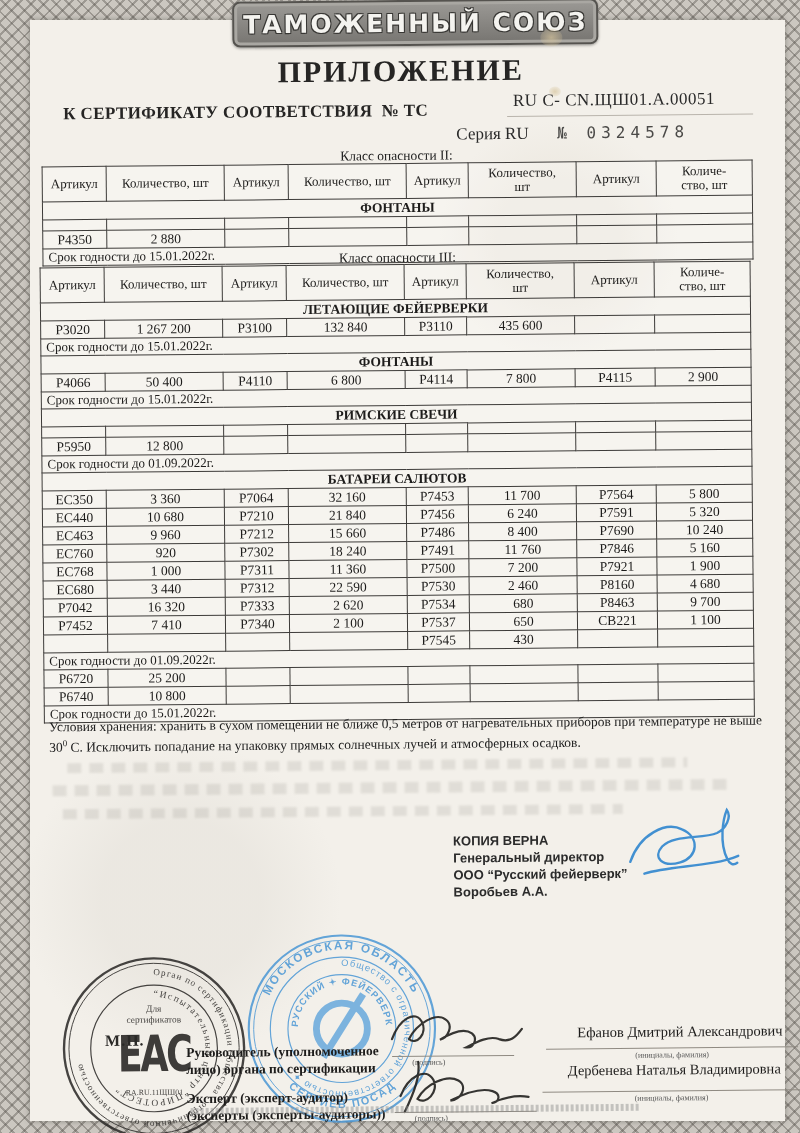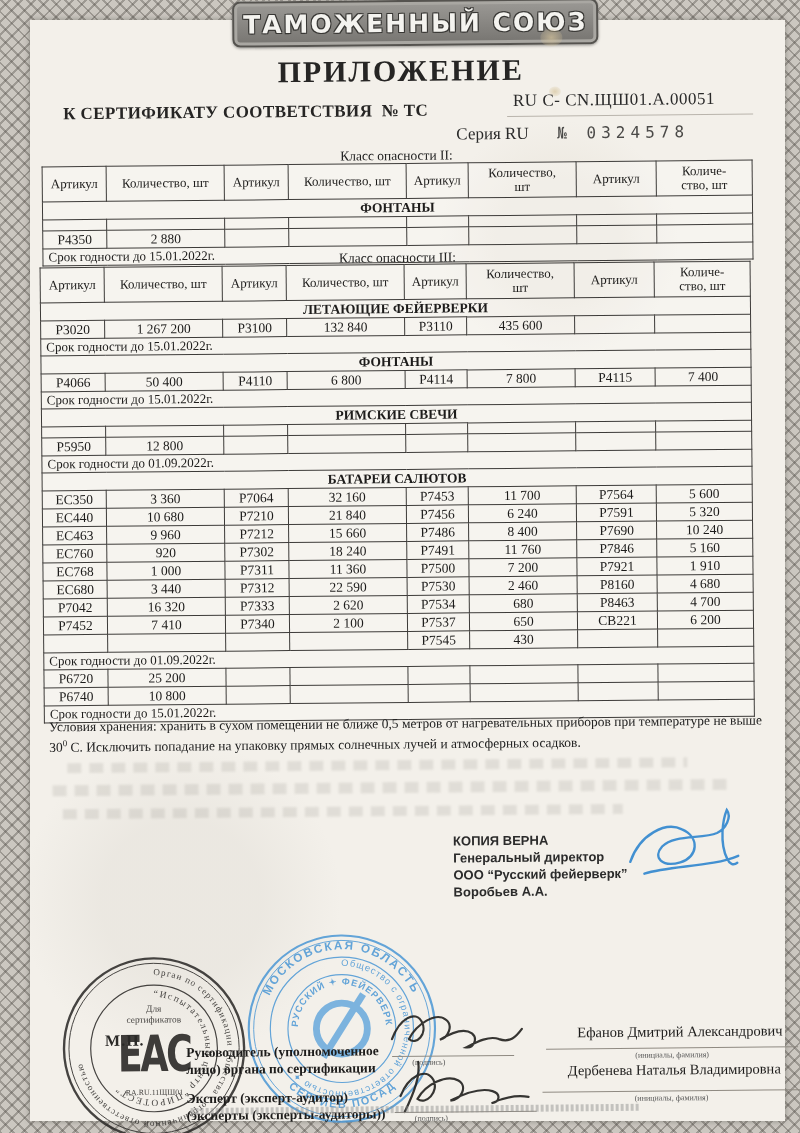--- a/index.html
+++ b/index.html
@@ -178,21 +178,21 @@
             <td colspan="8">ФОНТАНЫ</td>
           </tr>
           <tr class="r-data">
             <td>Р4066</td>
             <td>50 400</td>
             <td>Р4110</td>
             <td>6 800</td>
             <td>Р4114</td>
             <td>7 800</td>
             <td>Р4115</td>
-            <td>7 400</td>
+            <td>2 900</td>
           </tr>
           <tr class="r-note">
             <td colspan="8">Срок годности до 15.01.2022г.</td>
           </tr>
           <tr class="r-section">
             <td colspan="8">РИМСКИЕ СВЕЧИ</td>
           </tr>
           <tr class="r-empty">
             <td></td>
             <td></td>
@@ -220,21 +220,21 @@
             <td colspan="8">БАТАРЕИ САЛЮТОВ</td>
           </tr>
           <tr class="r-data">
             <td>ЕС350</td>
             <td>3 360</td>
             <td>Р7064</td>
             <td>32 160</td>
             <td>Р7453</td>
             <td>11 700</td>
             <td>Р7564</td>
-            <td>5 600</td>
+            <td>5 800</td>
           </tr>
           <tr class="r-data">
             <td>ЕС440</td>
             <td>10 680</td>
             <td>Р7210</td>
             <td>21 840</td>
             <td>Р7456</td>
             <td>6 240</td>
             <td>Р7591</td>
             <td>5 320</td>
@@ -260,51 +260,51 @@
             <td>5 160</td>
           </tr>
           <tr class="r-data">
             <td>ЕС768</td>
             <td>1 000</td>
             <td>Р7311</td>
             <td>11 360</td>
             <td>Р7500</td>
             <td>7 200</td>
             <td>Р7921</td>
-            <td>1 910</td>
+            <td>1 900</td>
           </tr>
           <tr class="r-data">
             <td>ЕС680</td>
             <td>3 440</td>
             <td>Р7312</td>
             <td>22 590</td>
             <td>Р7530</td>
             <td>2 460</td>
             <td>Р8160</td>
             <td>4 680</td>
           </tr>
           <tr class="r-data">
             <td>Р7042</td>
             <td>16 320</td>
             <td>Р7333</td>
             <td>2 620</td>
             <td>Р7534</td>
             <td>680</td>
             <td>Р8463</td>
-            <td>4 700</td>
+            <td>9 700</td>
           </tr>
           <tr class="r-data">
             <td>Р7452</td>
             <td>7 410</td>
             <td>Р7340</td>
             <td>2 100</td>
             <td>Р7537</td>
             <td>650</td>
             <td>СВ221</td>
-            <td>6 200</td>
+            <td>1 100</td>
           </tr>
           <tr class="r-data">
             <td></td>
             <td></td>
             <td></td>
             <td></td>
             <td>Р7545</td>
             <td>430</td>
             <td></td>
             <td></td>

